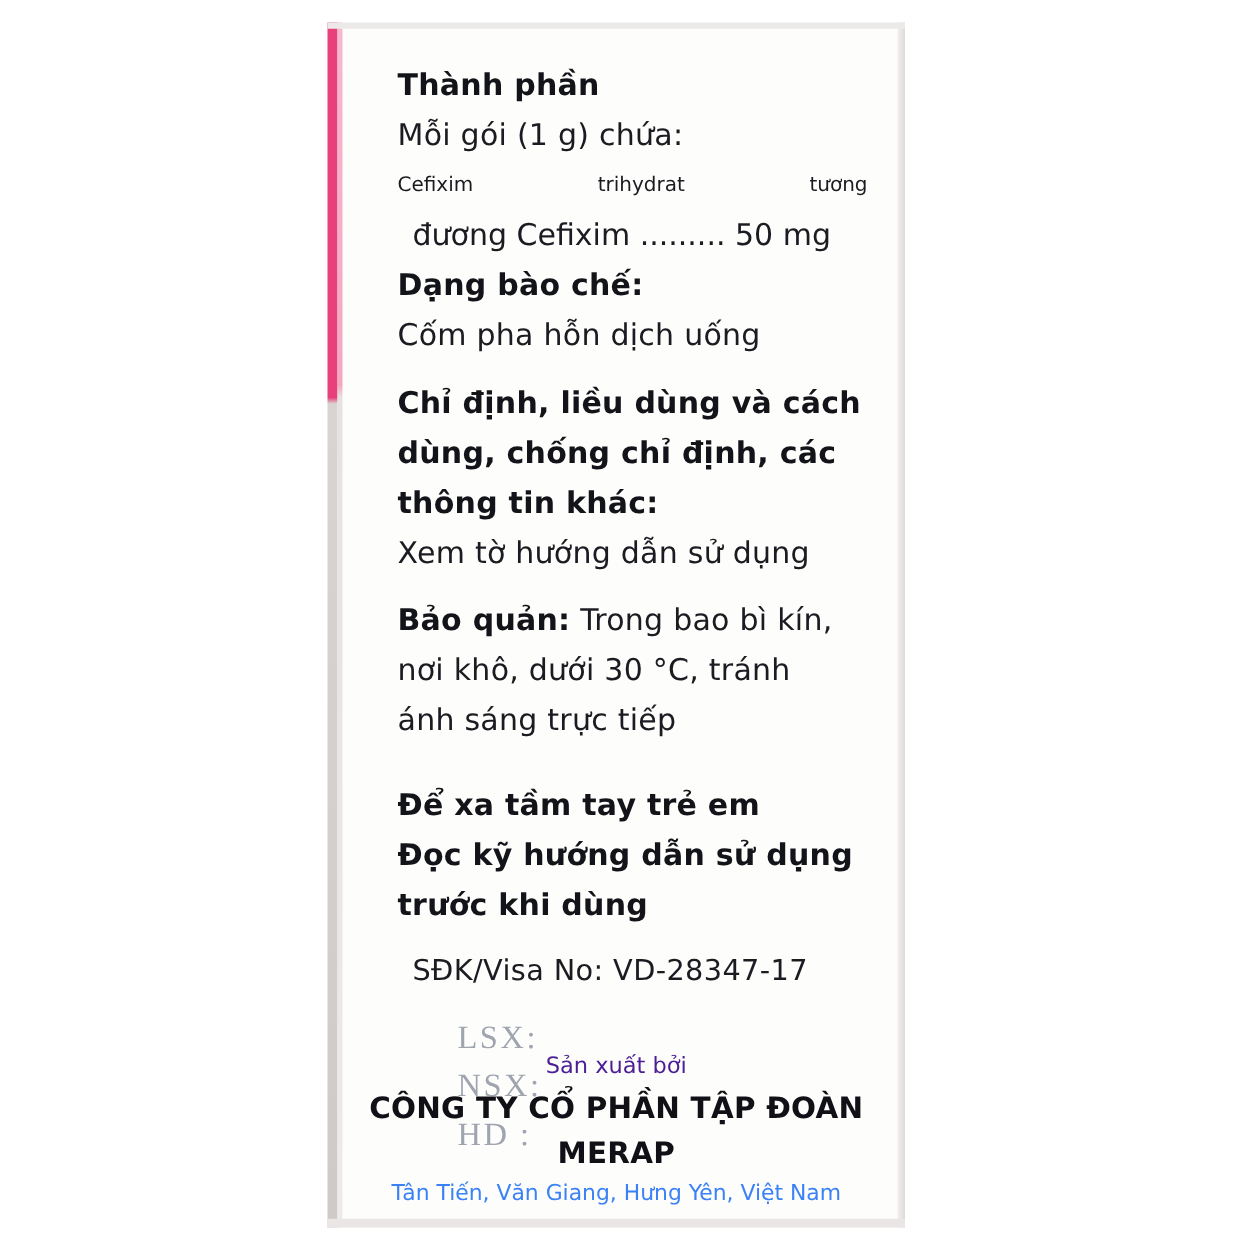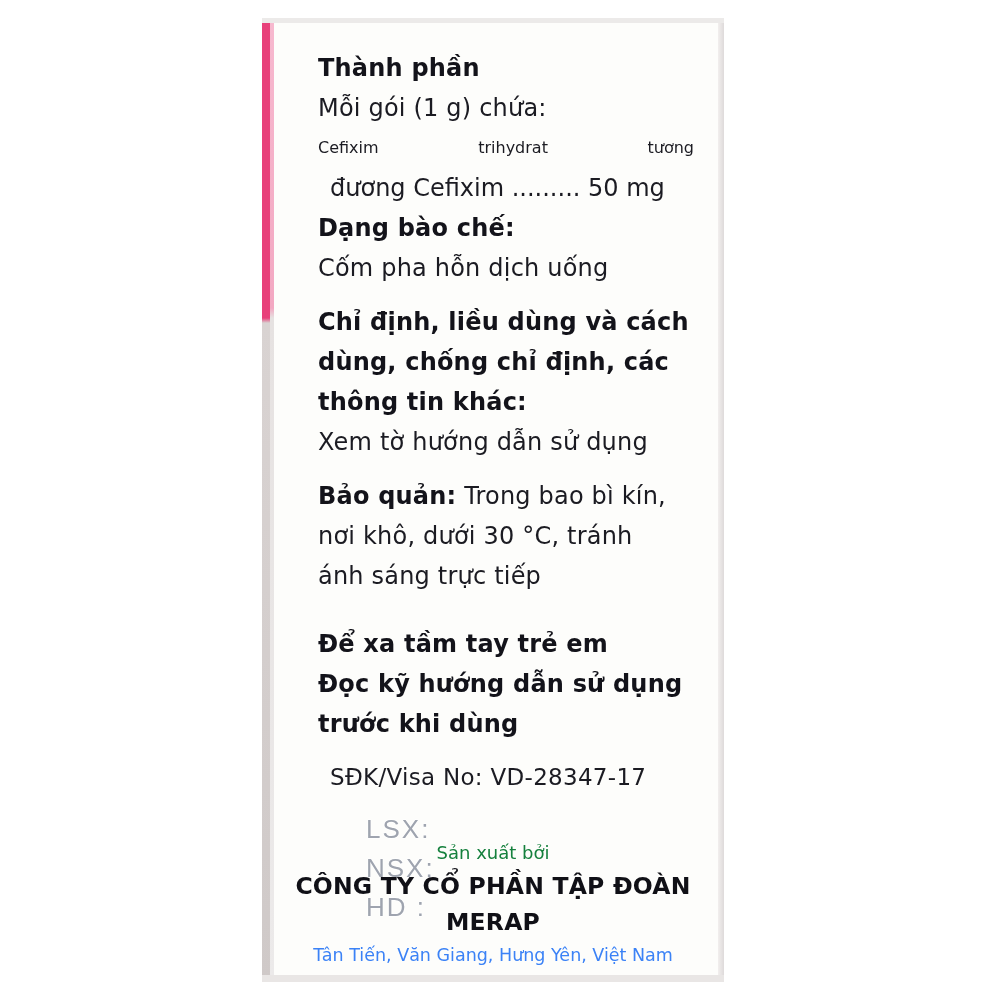--- a/index.html
+++ b/index.html
@@ -130,21 +130,21 @@
     letter-spacing: 0.3px;
     margin-left: 12px;
   }
 
   
   .batch {
     margin-top: 14px;
     margin-left: 48px;
   }
   .batch-line {
-    font-family: Liberation Sans, sans-serif;
+    font-family: Liberation Serif, serif;
     font-size: 26px;
     line-height: 39px;
     color: #9aa0ab;
     letter-spacing: 2px;
     text-shadow:
        0.6px 0 0 rgba(255,255,255,0.85),
       -0.6px 0 0 rgba(255,255,255,0.85),
        0 0.6px 0 rgba(255,255,255,0.9),
        0 -0.6px 0 rgba(255,255,255,0.9);
     opacity: 0.95;
@@ -153,21 +153,21 @@
   .footer {
     position: absolute;
     left: 262px;
     top: 838px;
     width: 462px;
     text-align: center;
   }
   .made-by {
     font-size: 18px;
     line-height: 30px;
-    color: #15803d;
+    color: #4c1d95;
   }
   .company {
     font-size: 23.5px;
     line-height: 36px;
     font-weight: bold;
     color: #101016;
     letter-spacing: 0.2px;
   }
   .address {
     font-size: 17.5px;

